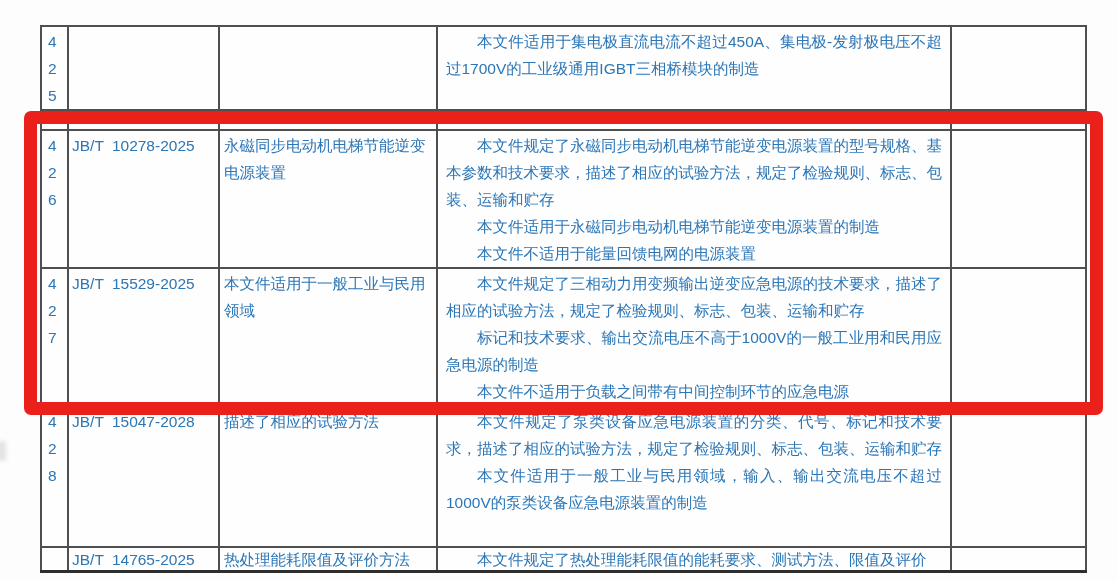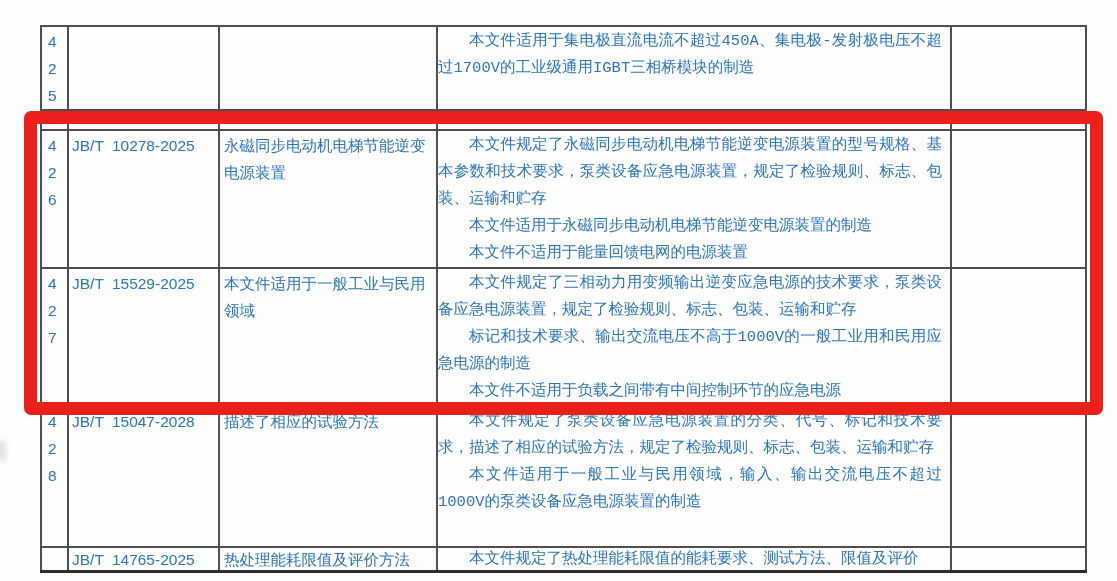--- a/index.html
+++ b/index.html
@@ -17,21 +17,21 @@
     border:2px solid #4f4f4f;
     vertical-align:top;
     color:#2b76b6;
     font-size:15.5px;line-height:27px;
     overflow:hidden;
     padding:1px 2px 0 4px;
   }
   td.cell-number{padding-left:6px;}
   td.cell-std{word-spacing:4px;padding-left:3px;white-space:nowrap;}
   td.cell-name{padding-right:3px;}
-  td.cell-scope{padding-left:0;padding-right:8px;text-align:justify;font-family:Liberation Mono, monospace;}
+  td.cell-scope{padding-left:8px;padding-right:8px;text-align:justify;}
   td.cell-remarks{}
   .para{margin:0;text-indent:2em;}
   .numline{display:block;}
   tr.spacer-row td{height:18px;padding:0;}
   tr.last-row td{line-height:21px;padding-top:1px;}
   .standards-table tr.last-row td{border-bottom:3px solid #2e2e2e;}
   .highlight-box{
     position:absolute;left:24px;top:111px;width:1079px;height:304px;
     border:13px solid #e9211a;border-radius:7px;
     box-sizing:border-box;
@@ -79,36 +79,36 @@
   </tr>
 
   <tr style="height:136px;">
     <td class="cell-number">
       <span class="numline">4 2</span>
       <span class="numline">6</span>
     </td>
     <td class="cell-std">JB/T 10278-2025</td>
     <td class="cell-name">永磁同步电动机电梯节能逆变电源装置</td>
     <td class="cell-scope">
-      <p class="para">本文件规定了永磁同步电动机电梯节能逆变电源装置的型号规格、基本参数和技术要求，泵类设备应急电源装置，规定了检验规则、标志、包装、运输和贮存</p>
+      <p class="para">本文件规定了永磁同步电动机电梯节能逆变电源装置的型号规格、基本参数和技术要求，描述了相应的试验方法，规定了检验规则、标志、包装、运输和贮存</p>
       <p class="para">本文件适用于永磁同步电动机电梯节能逆变电源装置的制造</p>
       <p class="para">本文件不适用于能量回馈电网的电源装置</p>
     </td>
     <td class="cell-remarks"></td>
   </tr>
 
   <tr style="height:135px;">
     <td class="cell-number">
       <span class="numline">4 2</span>
       <span class="numline">7</span>
     </td>
     <td class="cell-std">JB/T 15529-2025</td>
     <td class="cell-name">本文件适用于一般工业与民用领域</td>
     <td class="cell-scope">
-      <p class="para">本文件规定了三相动力用变频输出逆变应急电源的技术要求，泵类设备应急电源装置，规定了检验规则、标志、包装、运输和贮存</p>
+      <p class="para">本文件规定了三相动力用变频输出逆变应急电源的技术要求，描述了相应的试验方法，规定了检验规则、标志、包装、运输和贮存</p>
       <p class="para">标记和技术要求、输出交流电压不高于1000V的一般工业用和民用应急电源的制造</p>
       <p class="para">本文件不适用于负载之间带有中间控制环节的应急电源</p>
     </td>
     <td class="cell-remarks"></td>
   </tr>
 
   <tr style="height:141px;">
     <td class="cell-number">
       <span class="numline">4 2</span>
       <span class="numline">8</span>

